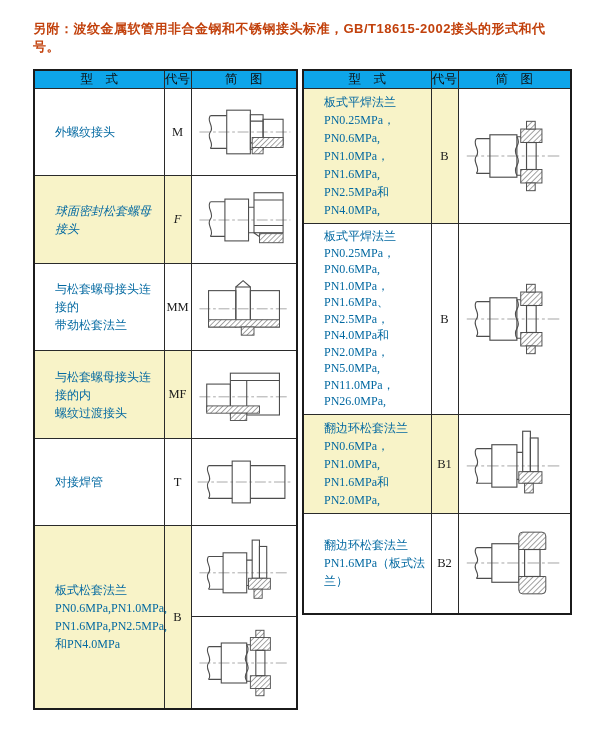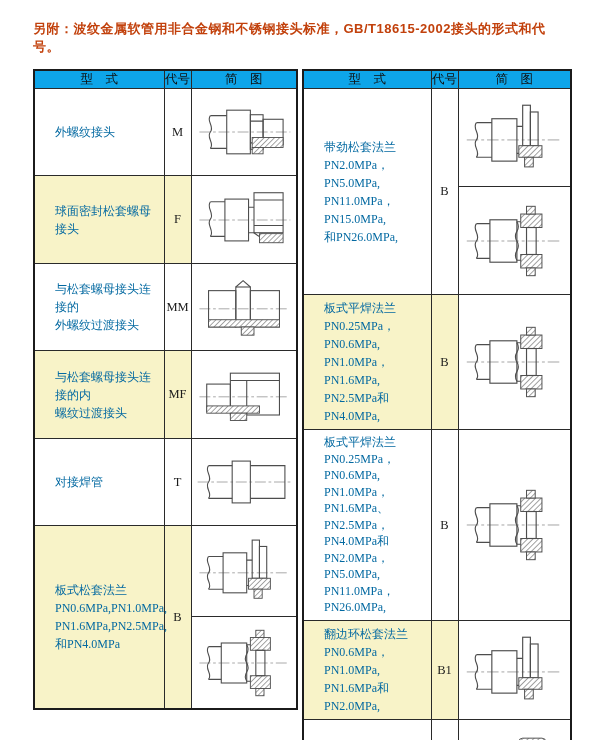--- a/index.html
+++ b/index.html
@@ -161,34 +161,34 @@
         <td class="type">外螺纹接头</td>
         <td class="code">M</td>
         <td class="diag">
               <div class="dwrap">
                 <svg class="d" width="100" height="78">
                   <use href="#sym-m"></use>
                 </svg>
               </div>
             </td>
       </tr>
-      <tr style="height:88px;">
+      <tr style="height:88px;font-style:italic;">
         <td class="type hl">球面密封松套螺母接头</td>
         <td class="code hl">F</td>
         <td class="diag">
               <div class="dwrap">
                 <svg class="d" width="100" height="78">
                   <use href="#sym-f"></use>
                 </svg>
               </div>
             </td>
       </tr>
       <tr style="height:87px;">
         <td class="type">与松套螺母接头连接的
-外螺纹过渡接头</td>
+带劲松套法兰</td>
         <td class="code">MM</td>
         <td class="diag">
               <div class="dwrap">
                 <svg class="d" width="100" height="78">
                   <use href="#sym-mm"></use>
                 </svg>
               </div>
             </td>
       </tr>
       <tr style="height:88px;margin-left:30px;">
@@ -241,39 +241,20 @@
           <col style="width:128px">
           <col style="width:27px">
           <col style="width:113px">
         </colgroup>
       <tbody>
           <tr style="height:17px;">
         <th>型　式</th>
         <th>代号</th>
         <th>简　图</th>
       </tr>
-      <tr style="height:205px;">
-        <td class="type">带劲松套法兰
-PN2.0MPa，PN5.0MPa,
-PN11.0MPa，PN15.0MPa,
-和PN26.0MPa,</td>
-        <td class="code">B</td>
-        <td class="diag">
-          <div class="sub" style="height:97px;">
-                <svg class="d" width="106" height="90">
-                  <use href="#sym-flg-up"></use>
-                </svg>
-              </div>
-          <div class="sub" style="height:107px;">
-                <svg class="d" width="106" height="94">
-                  <use href="#sym-flg-sym"></use>
-                </svg>
-              </div>
-        </td>
-      </tr>
       <tr style="height:105px;">
         <td class="type hl">板式平焊法兰
 PN0.25MPa，PN0.6MPa,
 PN1.0MPa，PN1.6MPa,
 PN2.5MPa和PN4.0MPa,</td>
         <td class="code hl">B</td>
         <td class="diag">
               <div class="dwrap">
                 <svg class="d" width="106" height="94">
                   <use href="#sym-flg-sym"></use>

